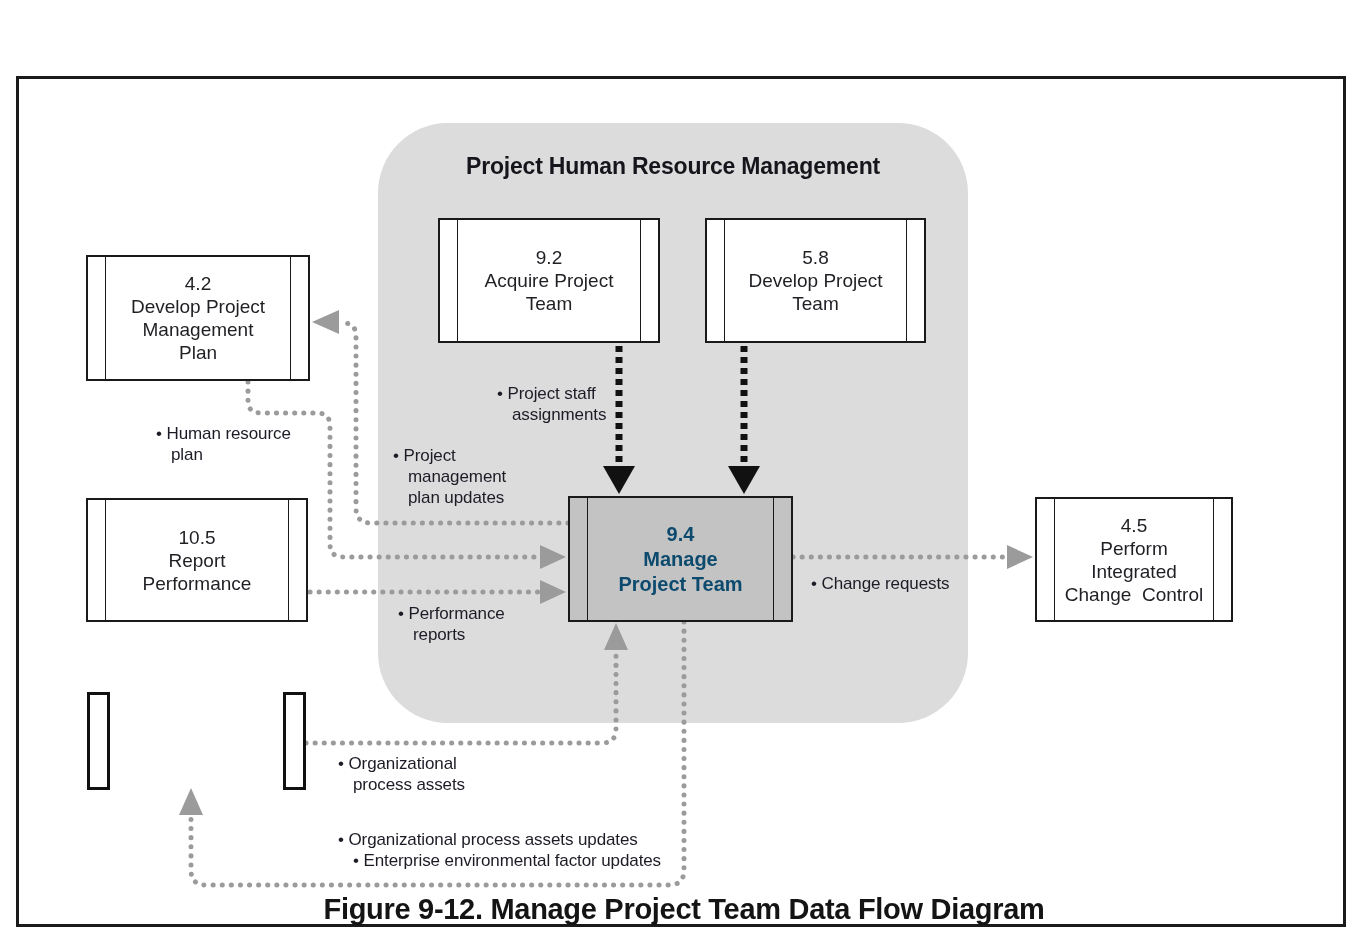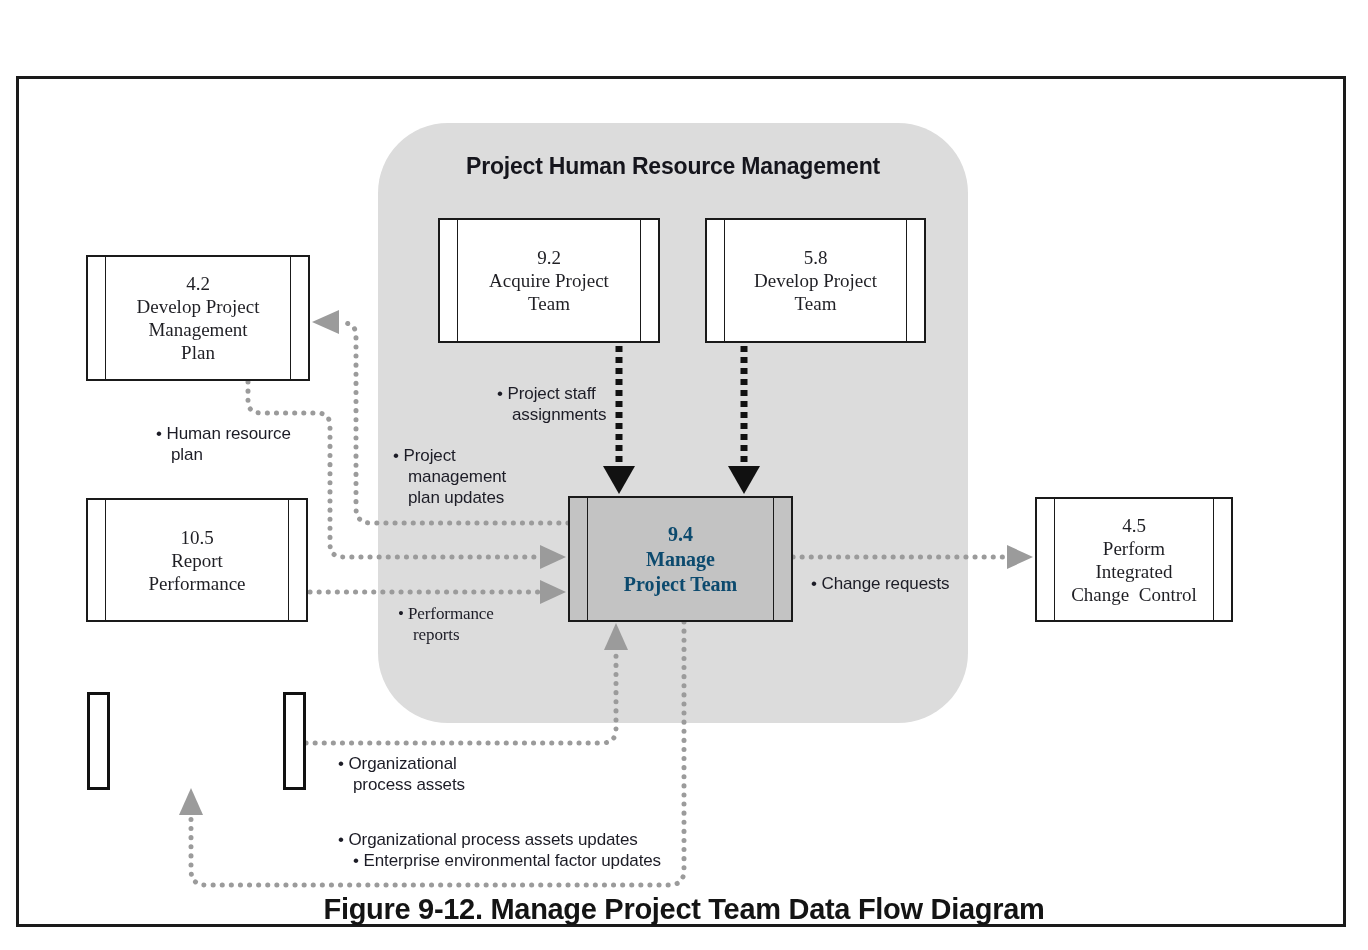--- a/index.html
+++ b/index.html
@@ -22,21 +22,21 @@
   }
   svg.wires{position:absolute;left:0;top:0;width:1330px;height:851px;}
   
   .proc{
     position:absolute;background:#ffffff;border:2px solid #1a1a1a;box-sizing:border-box;
     display:flex;align-items:center;justify-content:center;text-align:center;
   }
   .proc .strip{position:absolute;top:0;bottom:0;width:0;border-left:1.6px solid #1a1a1a;}
   .proc .strip.l{left:17px;}
   .proc .strip.r{right:17px;}
-  .proc-text{width:100%;padding:0 24px;font-family:Liberation Serif, serif;}
+  .proc-text{width:100%;padding:0 24px;}
   .proc-num{font-size:19px;line-height:23px;}
   .proc-name{font-size:19px;line-height:23px;white-space:pre-wrap;}
   .proc.dark{background:#c3c3c3;border-width:2.5px;}
   .proc.dark .proc-num,.proc.dark .proc-name{font-weight:bold;font-size:20px;line-height:25px;color:#0c4a6e;}
   
   .entity{position:absolute;left:68px;top:613px;width:219px;height:98px;}
   .entity .emain{
     position:absolute;left:10px;top:5px;right:10px;bottom:5px;background:#ffffff;
     border:3px solid #111111;box-sizing:border-box;
     display:flex;align-items:center;justify-content:center;text-align:center;
@@ -163,21 +163,21 @@
       <span class="tab r"></span>
     </div>
 
     <div class="flow-label" style="left:137px;top:344px;">• Human resource
 plan</div>
     <div class="flow-label" style="left:374px;top:366px;">• Project
 management
 plan updates</div>
     <div class="flow-label" style="left:478px;top:304px;">• Project staff
 assignments</div>
-    <div class="flow-label" style="left:379px;top:524px;font-family:Liberation Serif, serif;">• Performance
+    <div class="flow-label" style="left:379px;top:524px;">• Performance
 reports</div>
     <div class="flow-label" style="left:792px;top:494px;">• Change requests</div>
     <div class="flow-label" style="left:319px;top:674px;">• Organizational
 process assets</div>
     <div class="flow-label" style="left:319px;top:750px;">• Organizational process assets updates
 • Enterprise environmental factor updates</div>
 
   </div>
 
   <div class="caption">Figure 9-12. Manage Project Team Data Flow Diagram</div>

